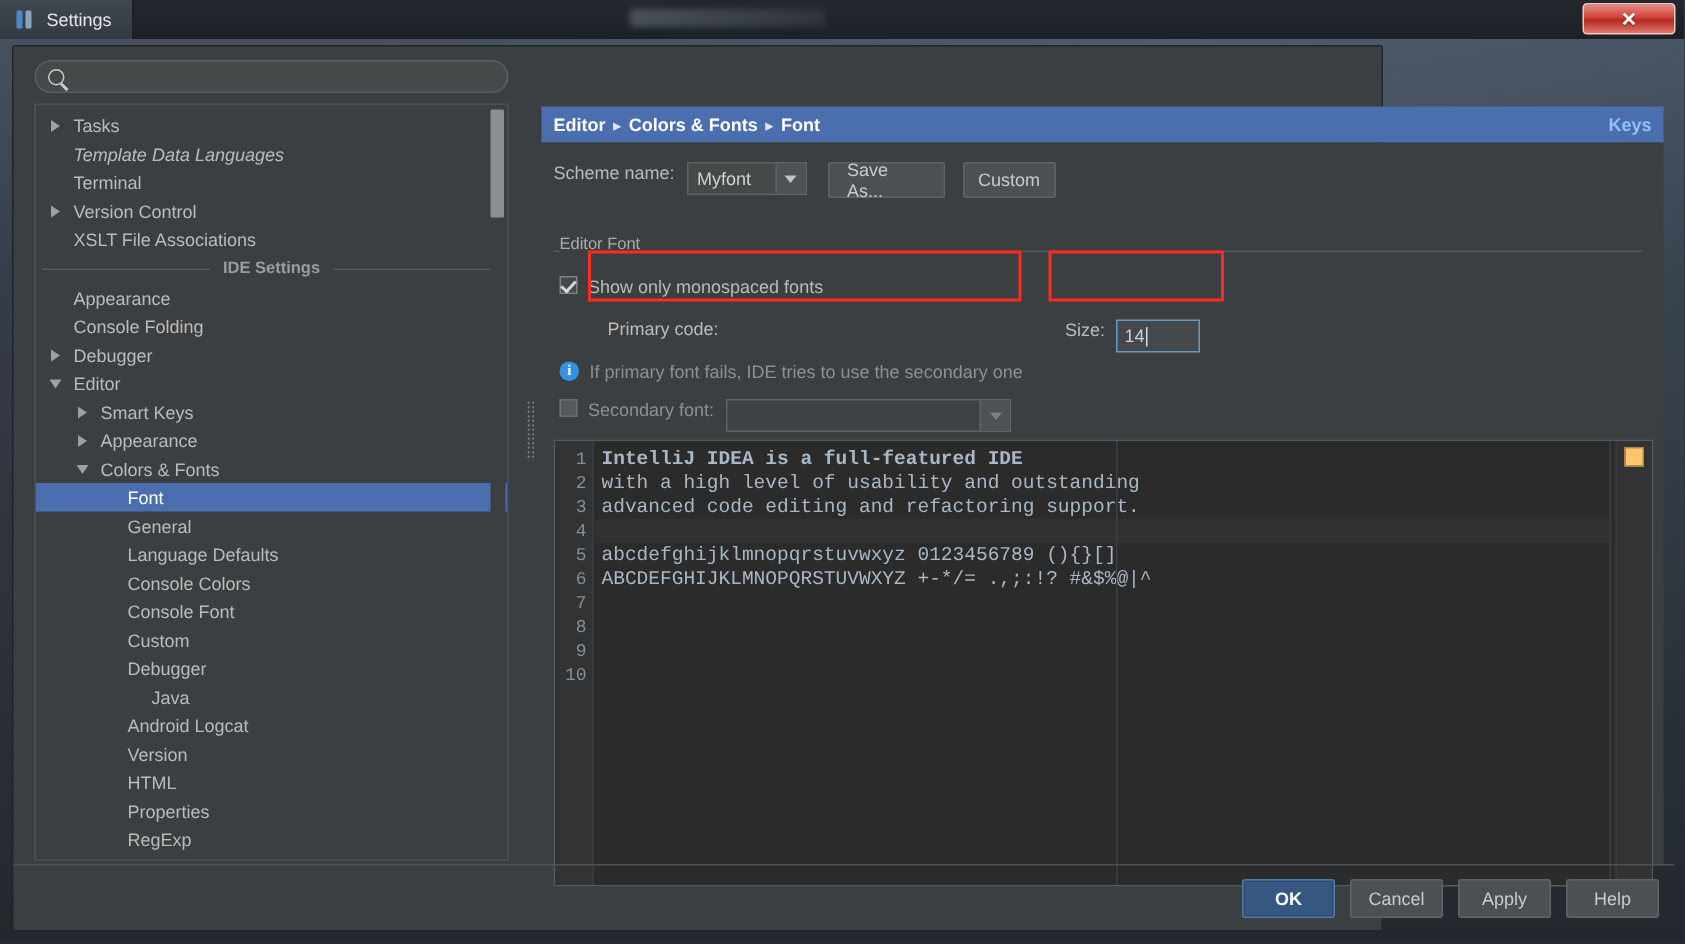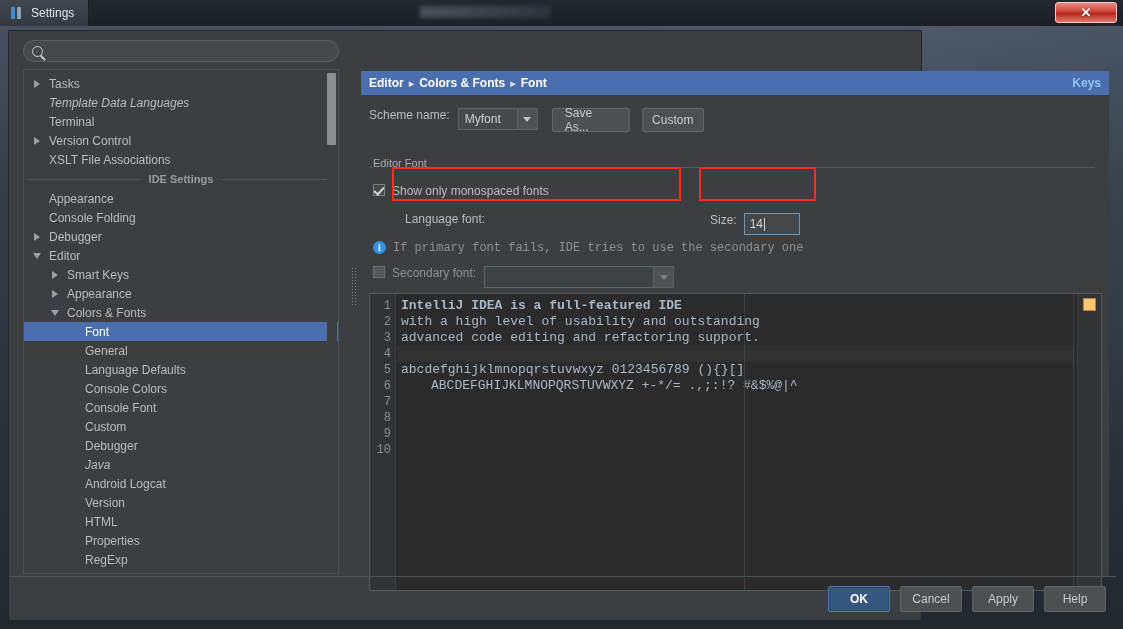--- a/index.html
+++ b/index.html
@@ -394,21 +394,21 @@
                 <span style="margin-left: 4px;">Console Font</span>
               </div>
               <div class="trow" style="position: absolute; top: 347px; left: 0px; width: 314px; padding-left: 44px;">
                 <span class="arrow"></span>
                 <span style="margin-left: 4px;">Custom</span>
               </div>
               <div class="trow" style="position: absolute; top: 366px; left: 0px; width: 314px; padding-left: 44px;">
                 <span class="arrow"></span>
                 <span style="margin-left: 4px;">Debugger</span>
               </div>
-              <div class="trow" style="position: absolute; top: 385px; left: 0px; width: 314px; padding-left: 44px; font-style: italic;">
+              <div class="trow" style="position: absolute; top: 385px; left: 16px; width: 314px; padding-left: 44px;">
                 <span class="arrow"></span>
                 <span style="margin-left: 4px;">Java</span>
               </div>
               <div class="trow" style="position: absolute; top: 404px; left: 0px; width: 314px; padding-left: 44px;">
                 <span class="arrow"></span>
                 <span style="margin-left: 4px;">Android Logcat</span>
               </div>
               <div class="trow" style="position: absolute; top: 423px; left: 0px; width: 314px; padding-left: 44px;">
                 <span class="arrow"></span>
                 <span style="margin-left: 4px;">Version</span>
@@ -464,35 +464,35 @@
           <div style="position:absolute; left:4px; top:58px; width:736px; height:130px;">
             <div class="fieldset-title">Editor Font</div>
             <div class="fieldset-line"></div>
 
             <div class="row" style="left:8px; top:31px;">
               <span class="chk checked"></span>
               <span class="lbl" style="margin-left:7px;">Show only monospaced fonts</span>
             </div>
 
             <div class="row" style="left:40px; top:59px;">
-              <span class="lbl">Language font:</span>
+              <span class="lbl">Primary code:</span>
             </div>
 
             <div class="row" style="left:345px; top:60px;">
               <span class="lbl">Size:</span>
               <div class="textfield focused" style="width:56px; margin-left:7px;">
                 <span>14</span>
                   <span class="caretbar"></span>
               </div>
             </div>
 
 
             <div class="row" style="left:8px; top:88px;">
               <span class="infoicon">i</span>
-              <span class="lbl dim" style="margin-left:7px;font-family:Liberation Mono, monospace;">If primary font fails, IDE tries to use the secondary one</span>
+              <span class="lbl dim" style="margin-left:7px;">If primary font fails, IDE tries to use the secondary one</span>
             </div>
 
             <div class="row" style="left:8px; top:113px;">
               <span class="chk disabled"></span>
               <span class="lbl dim" style="margin-left:7px;">Secondary font:</span>
               <div class="combo" style="width:190px; margin-left:8px; background:#3f4244;">
                 <span class="val"></span>
                 <span class="btn">
                   <span class="caret dim"></span>
                 </span>
@@ -516,21 +516,21 @@
                   <div class="lnum" style="top: 148px;">10</div>
                 </div>
             </div>
             <div class="codearea">
               <div id="codelines">
                   <div class="cline" style="top: 4px; font-weight: bold;">IntelliJ IDEA is a full-featured IDE</div>
                   <div class="cline" style="top: 20px;">with a high level of usability and outstanding</div>
                   <div class="cline" style="top: 36px;">advanced code editing and refactoring support.</div>
                   <div class="cline" style="top: 52px;"></div>
                   <div class="cline" style="top: 68px;">abcdefghijklmnopqrstuvwxyz 0123456789 (){}[]</div>
-                  <div class="cline" style="top: 84px; margin-left: 30px;">ABCDEFGHIJKLMNOPQRSTUVWXYZ +-*/= .,;:!? #&amp;$%@|^</div>
+                  <div class="cline" style="top: 84px;">ABCDEFGHIJKLMNOPQRSTUVWXYZ +-*/= .,;:!? #&amp;$%@|^</div>
                   <div class="cline" style="top: 100px;"></div>
                   <div class="cline" style="top: 116px;"></div>
                   <div class="cline" style="top: 132px;"></div>
                   <div class="cline" style="top: 148px;"></div>
                 </div>
             </div>
             <div class="marginguide" style="left:374px;"></div>
             <div class="marginguide" style="right:27px;"></div>
             <div class="markerbar">
               <div class="marker" style="background: rgb(255, 198, 109);"></div>

